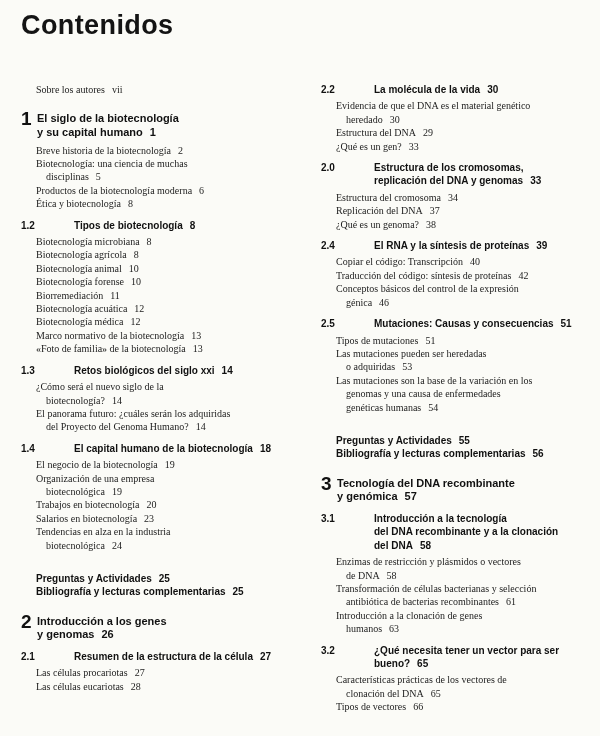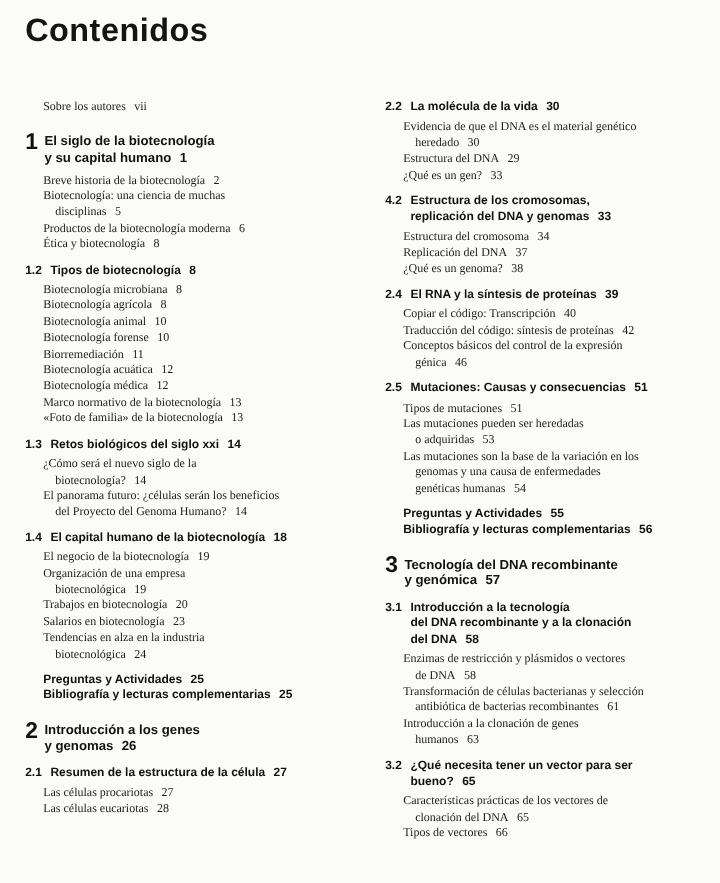--- a/index.html
+++ b/index.html
@@ -47,32 +47,32 @@
   .section {
     display: flex;
     margin-top: 8px;
     margin-bottom: 3px;
     font-family: "Liberation Sans", sans-serif;
     font-weight: bold;
     color: #111;
     justify-content: space-between;
   }
   .section .num { width: 21px; flex-shrink: 0; }
-  .section .body { flex: 1; }
+  .section .body { flex: 1; margin-left: 32px; }
 
   
   .item { padding-left: 25px; text-indent: -10px; }
 
   
   .front { padding-left: 15px; }
 
   
   .special {
     padding-left: 15px;
-    margin-top: 8px;
+    margin-top: 20px;
     font-family: "Liberation Sans", sans-serif;
     font-weight: bold;
     color: #111;
   }
   .special + .special { margin-top: 0; }
 </style>
 </head>
 <body>
 
 <div class="page">
@@ -102,21 +102,21 @@
         <div class="entry item"><span class="txt">Biotecnología acuática</span><span class="pg">12</span></div>
         <div class="entry item"><span class="txt">Biotecnología médica</span><span class="pg">12</span></div>
         <div class="entry item"><span class="txt">Marco normativo de la biotecnología</span><span class="pg">13</span></div>
         <div class="entry item"><span class="txt">«Foto de familia» de la biotecnología</span><span class="pg">13</span></div>
         <div class="entry section">
           <span class="num">1.3</span>
           <span class="body"><span class="txt">Retos biológicos del siglo xxi</span><span class="pg">14</span></span>
         </div>
         <div class="entry item"><span class="txt">¿Cómo será el nuevo siglo de la
 biotecnología?</span><span class="pg">14</span></div>
-        <div class="entry item"><span class="txt">El panorama futuro: ¿células serán los beneficios
+        <div class="entry item"><span class="txt">El panorama futuro: ¿cuáles serán los adquiridas
 del Proyecto del Genoma Humano?</span><span class="pg">14</span></div>
         <div class="entry section">
           <span class="num">1.4</span>
           <span class="body"><span class="txt">El capital humano de la biotecnología</span><span class="pg">18</span></span>
         </div>
         <div class="entry item"><span class="txt">El negocio de la biotecnología</span><span class="pg">19</span></div>
         <div class="entry item"><span class="txt">Organización de una empresa
 biotecnológica</span><span class="pg">19</span></div>
         <div class="entry item"><span class="txt">Trabajos en biotecnología</span><span class="pg">20</span></div>
         <div class="entry item"><span class="txt">Salarios en biotecnología</span><span class="pg">23</span></div>
@@ -139,21 +139,21 @@
     <div class="col" id="col-right">
         <div class="entry section">
           <span class="num">2.2</span>
           <span class="body"><span class="txt">La molécula de la vida</span><span class="pg">30</span></span>
         </div>
         <div class="entry item"><span class="txt">Evidencia de que el DNA es el material genético
 heredado</span><span class="pg">30</span></div>
         <div class="entry item"><span class="txt">Estructura del DNA</span><span class="pg">29</span></div>
         <div class="entry item"><span class="txt">¿Qué es un gen?</span><span class="pg">33</span></div>
         <div class="entry section">
-          <span class="num">4.2</span>
+          <span class="num">2.0</span>
           <span class="body"><span class="txt">Estructura de los cromosomas,
 replicación del DNA y genomas</span><span class="pg">33</span></span>
         </div>
         <div class="entry item"><span class="txt">Estructura del cromosoma</span><span class="pg">34</span></div>
         <div class="entry item"><span class="txt">Replicación del DNA</span><span class="pg">37</span></div>
         <div class="entry item"><span class="txt">¿Qué es un genoma?</span><span class="pg">38</span></div>
         <div class="entry section">
           <span class="num">2.4</span>
           <span class="body"><span class="txt">El RNA y la síntesis de proteínas</span><span class="pg">39</span></span>
         </div>

